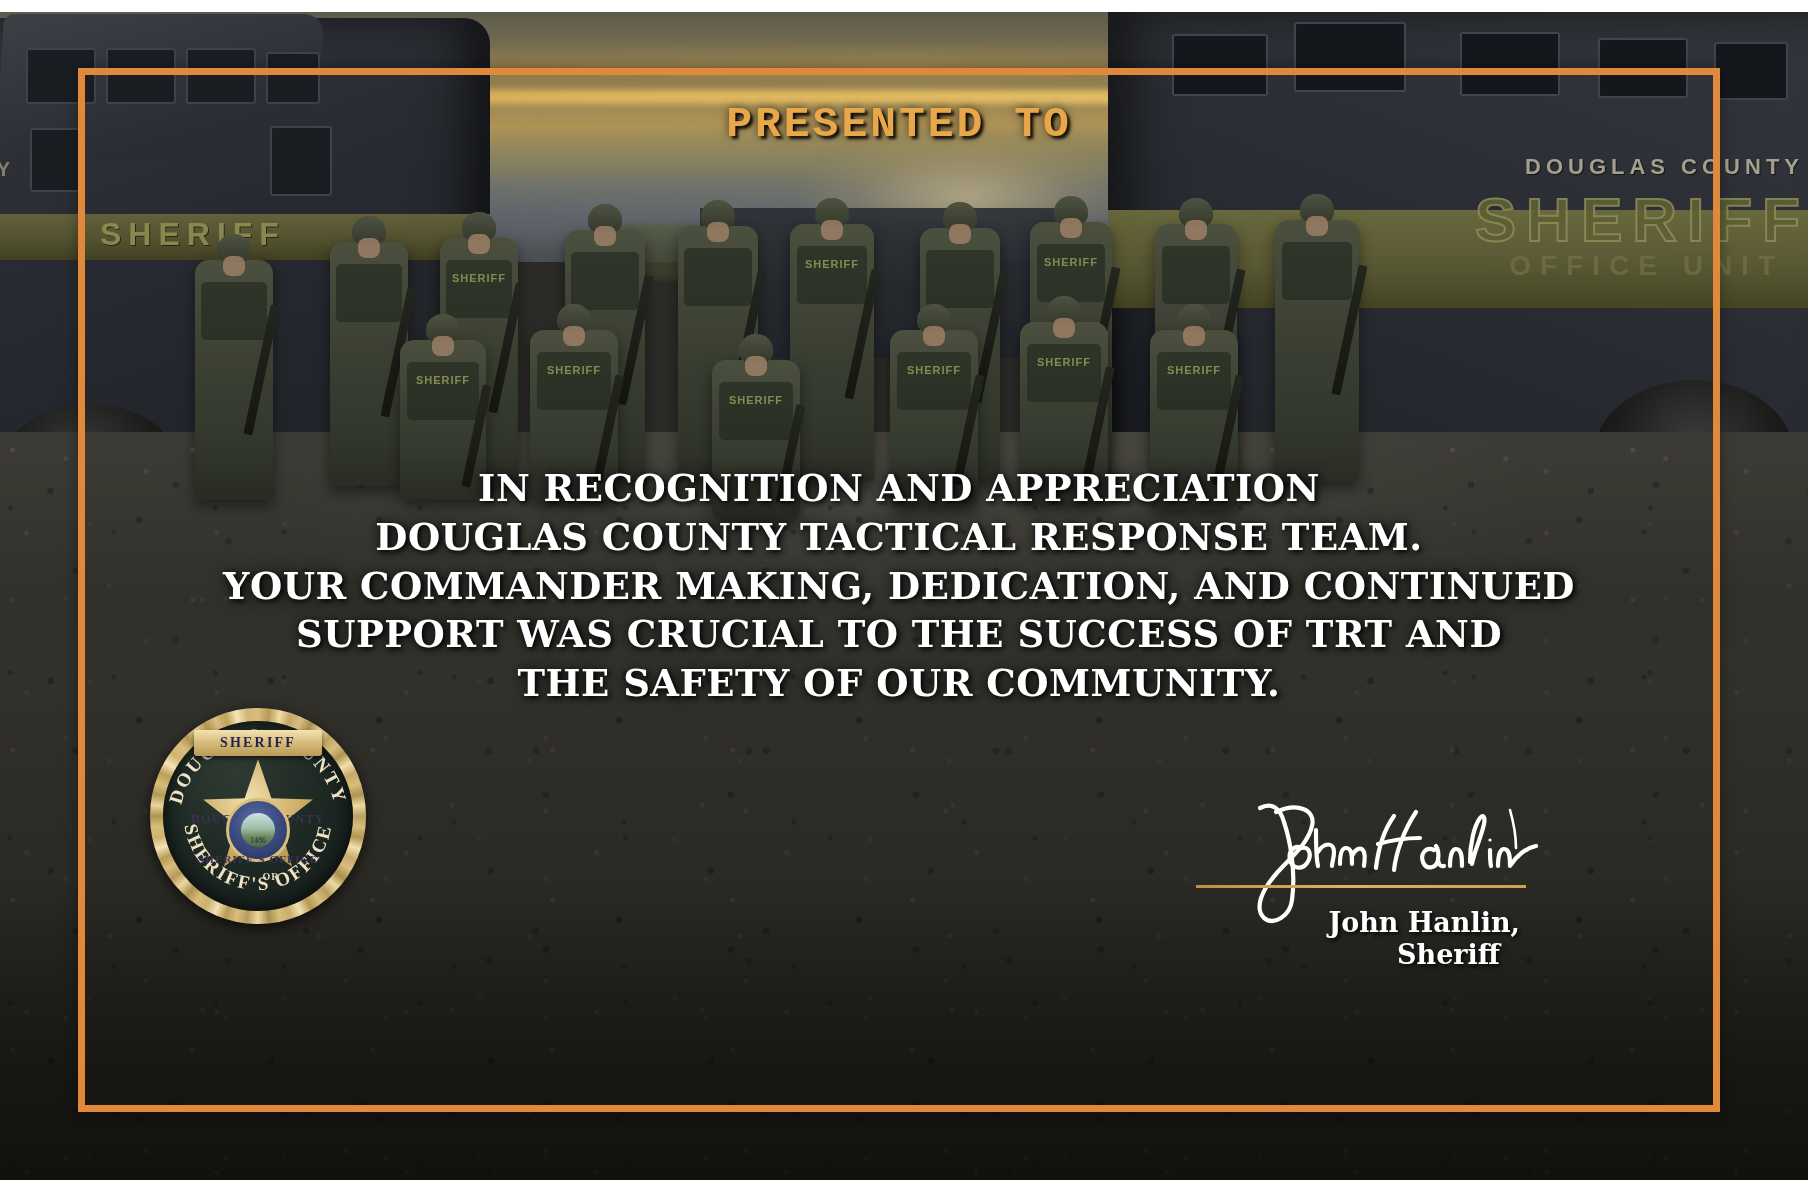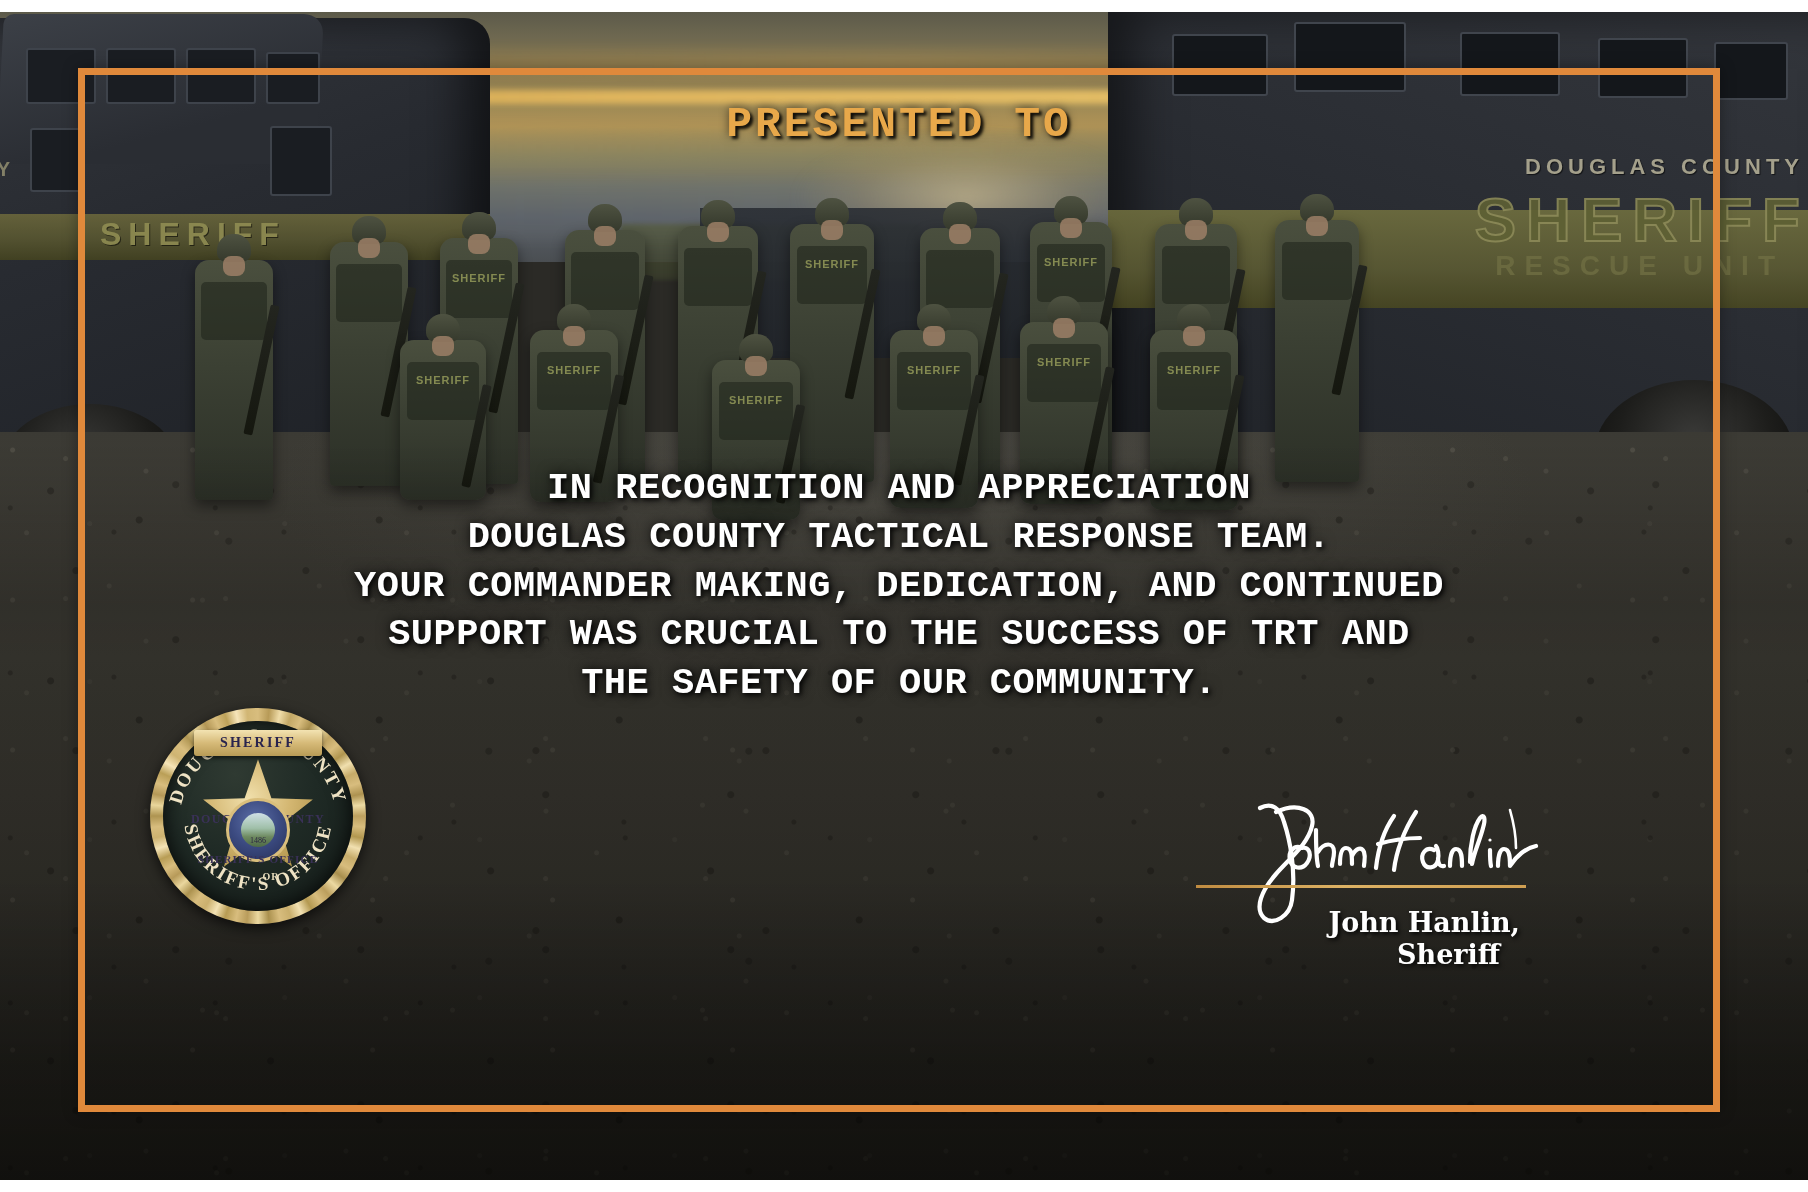--- a/index.html
+++ b/index.html
@@ -258,21 +258,21 @@
     position: absolute; left: 60px; right: 60px; top: 396px;
     text-align: center;
     font-family: "DejaVu Serif", serif;
     font-weight: 700;
     font-size: 37px;
     line-height: 1.32;
     letter-spacing: .5px;
     color: #ffffff;
     text-shadow: 2px 2px 5px rgba(0,0,0,.95), 0 0 14px rgba(0,0,0,.8);
   }
-  .body-text div { white-space: nowrap; font-family: Liberation Mono, monospace; }
+  .body-text div { white-space: nowrap; }
 
   
   .badge {
     position: absolute;
     left: 72px; top: 640px;
     width: 216px; height: 216px;
   }
   .badge-ring {
     position: absolute; inset: 0;
     border-radius: 50%;
@@ -450,21 +450,21 @@
 
     <div class="veh veh-r">
       <div class="veh-r-win" style="left:64px;  top:22px;  width:92px;  height:58px;"></div>
       <div class="veh-r-win" style="left:186px; top:10px;  width:108px; height:66px;"></div>
       <div class="veh-r-win" style="left:352px; top:20px;  width:96px;  height:60px;"></div>
       <div class="veh-r-win" style="left:490px; top:26px;  width:86px;  height:56px;"></div>
       <div class="veh-r-win" style="left:606px; top:30px;  width:70px;  height:54px;"></div>
       <div class="veh-r-band"></div>
       <div class="veh-r-cty">DOUGLAS COUNTY</div>
       <div class="veh-r-sher">SHERIFF</div>
-      <div class="veh-r-rescue">RESCUE UNIT</div>
+      <div class="veh-r-rescue">OFFICE UNIT</div>
       <div class="veh-r-wheel"></div>
     </div>
 
     <div class="ground">
       <div class="gravel"></div>
       <div class="ground-dark"></div>
     </div>
 
     <div class="team">
 

